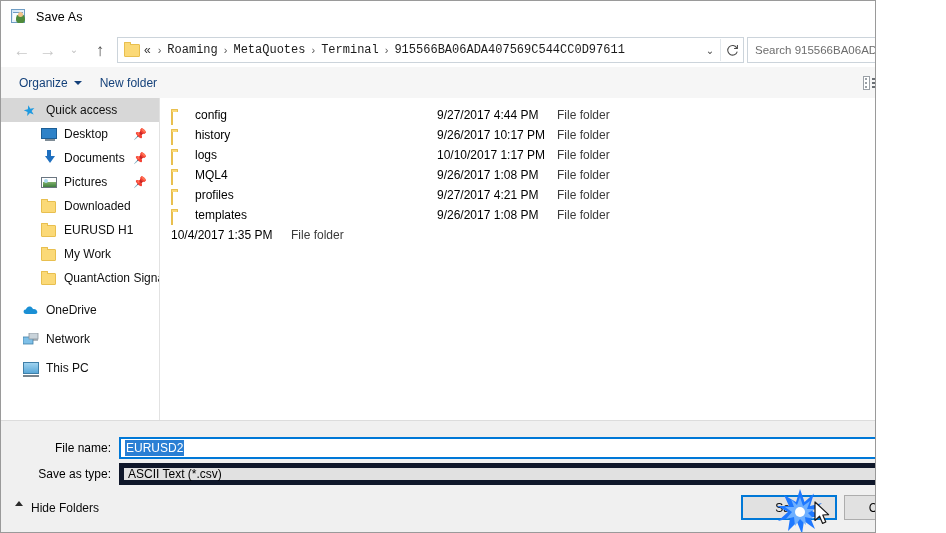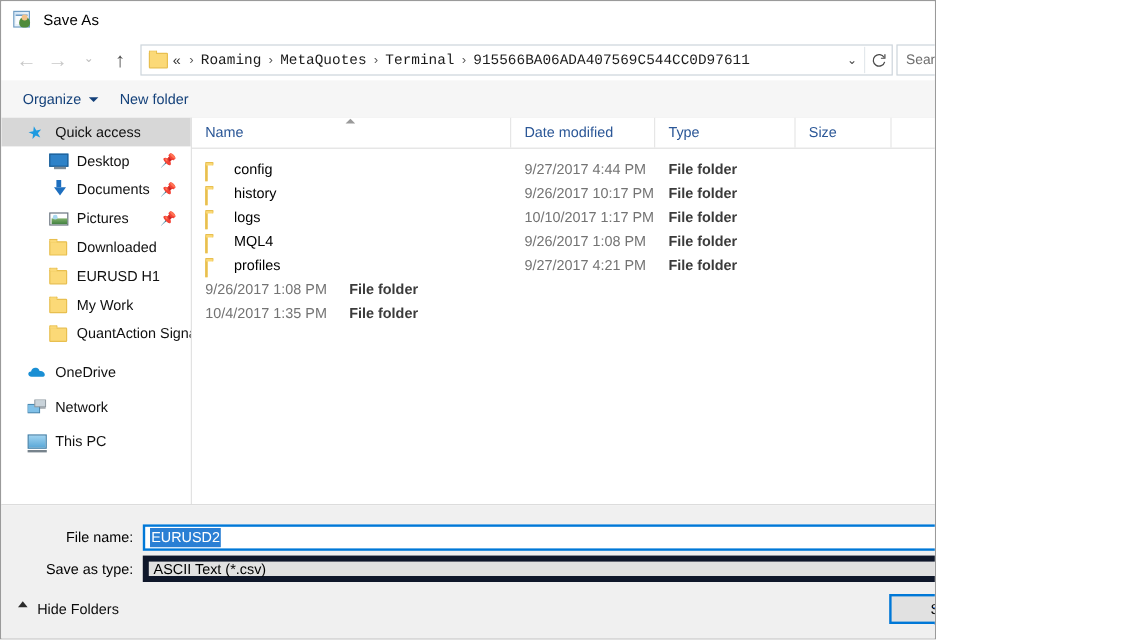--- a/index.html
+++ b/index.html
@@ -7,21 +7,21 @@
     padding: 0;
     background: #ffffff;
   }
   body {
     font-family: "Liberation Sans", sans-serif;
     -webkit-font-smoothing: antialiased;
   }
 
   #dialog {
     position: relative;
-    width: 780px;
+    width: 876px;
     height: 533px;
     box-sizing: border-box;
     border: 1px solid #9a9a9a;
     background: #ffffff;
     overflow: hidden;
   }
 
   
   .titlebar {
     position: absolute;
@@ -391,22 +391,22 @@
     color: #000000;
   }
   .cell {
     box-sizing: border-box;
     overflow: hidden;
     white-space: nowrap;
     height: 20px;
     line-height: 20px;
   }
   .cell.c-name { width: 266px; padding-left: 11px; display: flex; align-items: center; }
-  .cell.c-date { width: 120px; padding-left: 11px; color: #737373; }
-  .cell.c-type { width: 117px; padding-left: 11px; color: #3b3b3b; font-weight: bold; }
+  .cell.c-date { width: 120px; padding-left: 11px; color: #000000; }
+  .cell.c-type { width: 117px; padding-left: 11px; color: #3b3b3b; }
   .cell.c-size { width: 80px; padding-left: 11px; color: #3b3b3b; }
   .row-folder-ico {
     width: 15px; height: 12px;
     margin-right: 9px; flex: none;
     position: relative;
   }
 
   
   .divider {
     position: absolute;
@@ -699,27 +699,20 @@
 
     <div class="nav-item root" style="margin-top:5px">
       <span class="nav-ico">
           <span class="pc-ico"></span>
         </span>
       <span class="nav-label">This PC</span>
     </div>
   </div>
 
   <div class="list-pane">
-    <div class="col-head">
-      <div class="sort-caret"></div>
-      <div class="col c-name">Name</div>
-      <div class="col c-date">Date modified</div>
-      <div class="col c-type">Type</div>
-      <div class="col c-size">Size</div>
-    </div>
 
     <div style="padding-top:7px">
       <div class="row">
         <div class="cell c-name">
           <span class="row-folder-ico"><span class="folder-shape"></span></span>
           <span>config</span>
         </div>
         <div class="cell c-date">9/27/2017 4:44 PM</div>
         <div class="cell c-type">File folder</div>
         <div class="cell c-size"></div>
@@ -754,20 +747,24 @@
       <div class="row">
         <div class="cell c-name">
           <span class="row-folder-ico"><span class="folder-shape"></span></span>
           <span>profiles</span>
         </div>
         <div class="cell c-date">9/27/2017 4:21 PM</div>
         <div class="cell c-type">File folder</div>
         <div class="cell c-size"></div>
       </div>
       <div class="row">
+        <div class="cell c-name">
+          <span class="row-folder-ico"><span class="folder-shape"></span></span>
+          <span>templates</span>
+        </div>
         <div class="cell c-date">9/26/2017 1:08 PM</div>
         <div class="cell c-type">File folder</div>
         <div class="cell c-size"></div>
       </div>
       <div class="row">
         <div class="cell c-date">10/4/2017 1:35 PM</div>
         <div class="cell c-type">File folder</div>
         <div class="cell c-size"></div>
       </div>
     </div>

